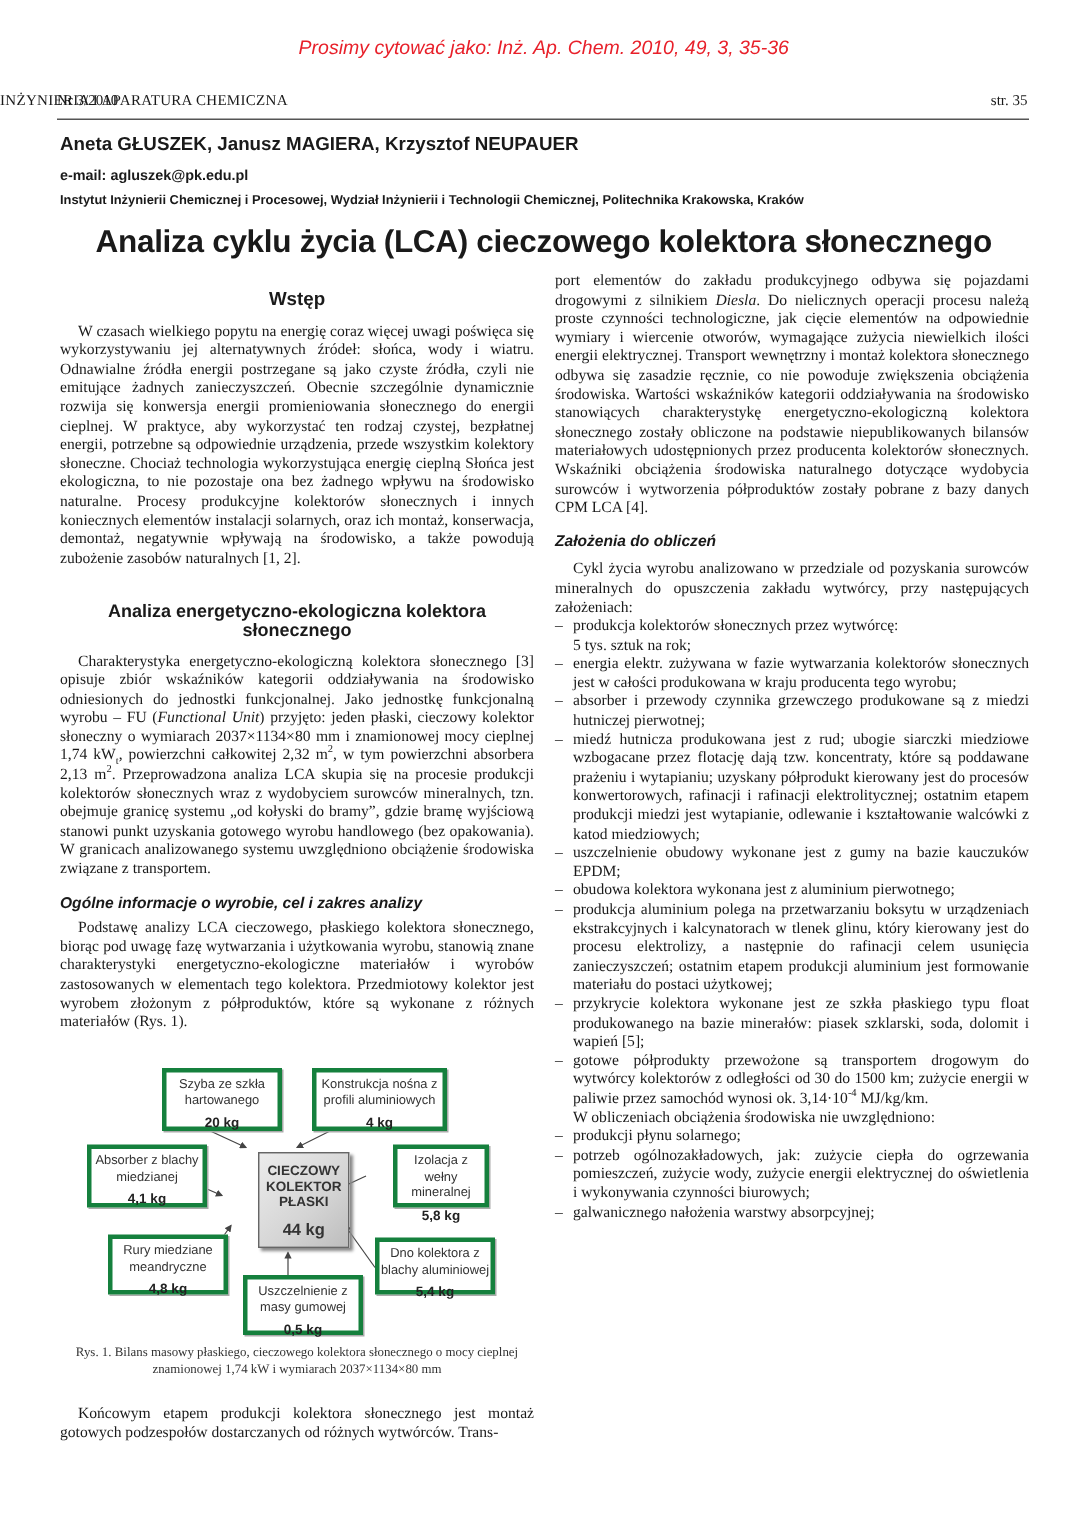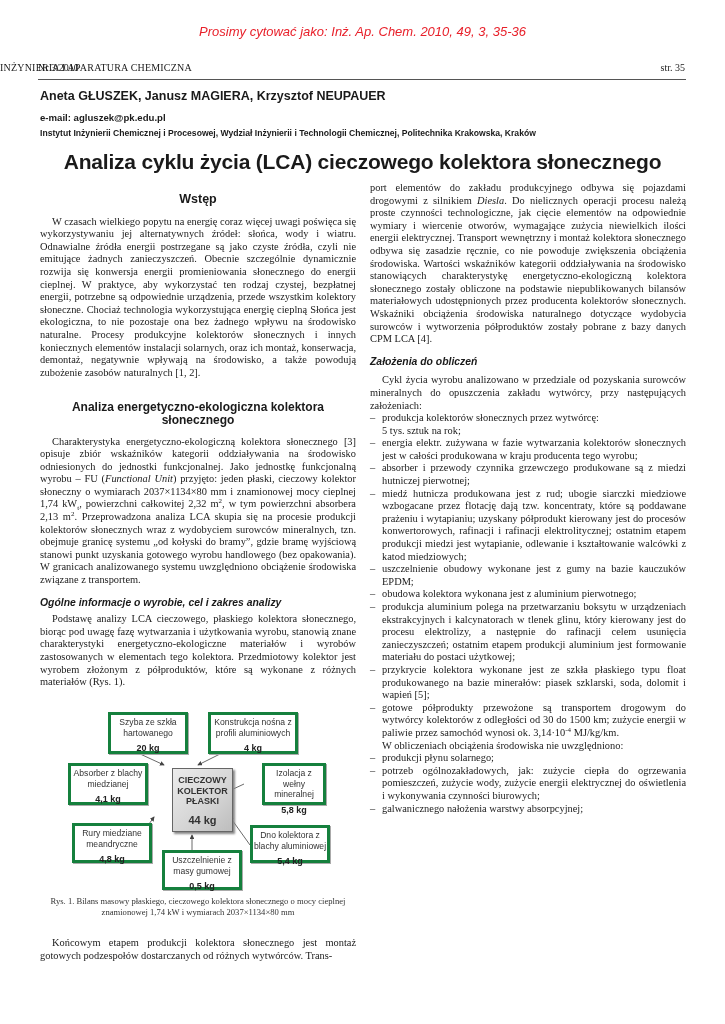--- a/index.html
+++ b/index.html
@@ -96,21 +96,21 @@
   <div class="dbox" style="left:68px; top:12px; width:80px; height:42px;">
     <div>Szyba ze szkła</div>
     <div>hartowanego</div>
     <div class="w">20 kg</div>
   </div>
   <div class="dbox" style="left:168px; top:12px; width:90px; height:42px;">
     <div>Konstrukcja nośna z</div>
     <div>profili aluminiowych</div>
     <div class="w">4 kg</div>
   </div>
-  <div class="dbox" style="left:28px; top:63px; width:80px; height:42px;">
+  <div class="dbox" style="left:18px; top:63px; width:80px; height:42px;">
     <div>Absorber z blachy</div>
     <div>miedzianej</div>
     <div class="w">4,1 kg</div>
   </div>
   <div class="dbox" style="left:222px; top:63px; width:64px; height:42px;">
     <div>Izolacja z wełny</div>
     <div>mineralnej</div>
     <div class="w">5,8 kg</div>
   </div>
   <div class="dcenter" style="left:132px; top:68px; width:61px; height:64px;">

